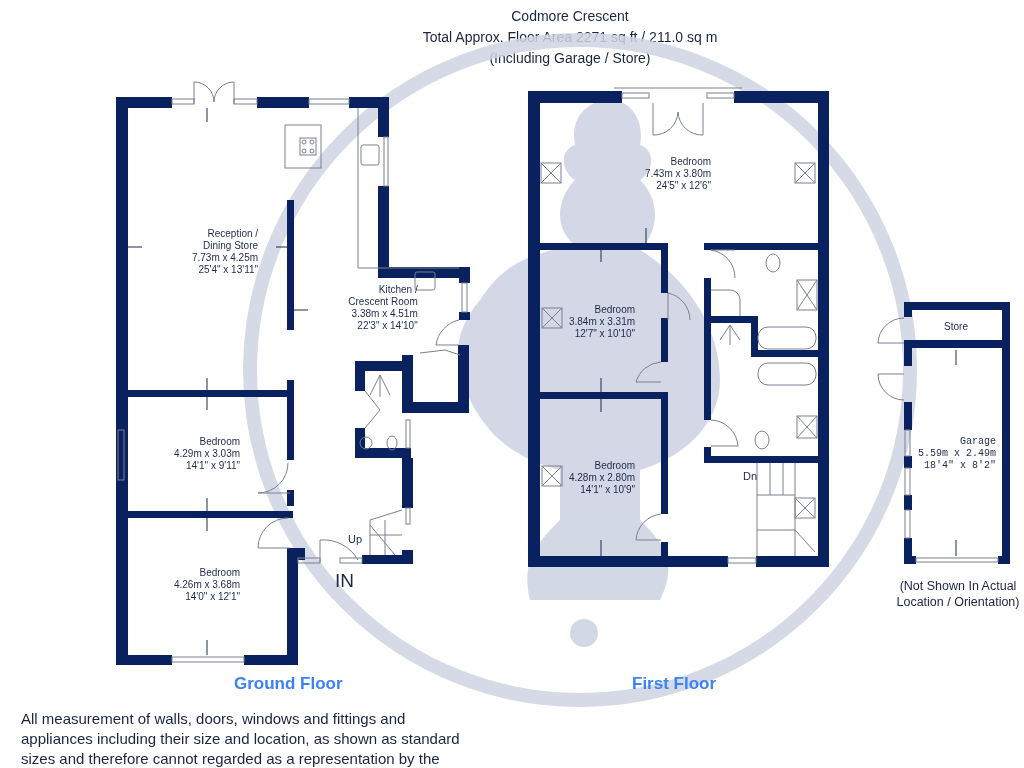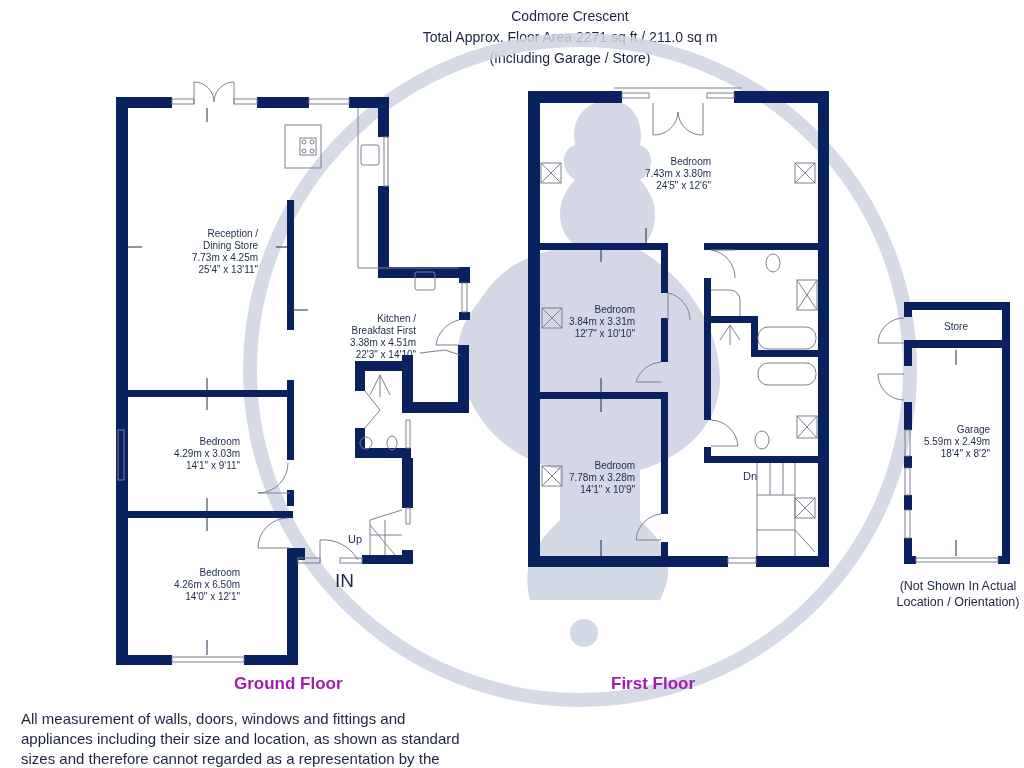--- a/index.html
+++ b/index.html
@@ -1,20 +1,20 @@
 <!DOCTYPE html>
 <html><head>
 <meta charset="utf-8">
 <style>
   html, body { margin: 0; padding: 0; background: #ffffff; }
   body { width: 1024px; height: 768px; position: relative; overflow: hidden; font-family: "Liberation Sans", sans-serif; color: #1c2a4a; }
   .header { position: absolute; top: 6px; left: 0; width: 1140px; text-align: center; font-size: 14px; line-height: 21px; color: #1c2540; }
   .header div { white-space: nowrap; }
   svg.plan { position: absolute; left: 0; top: 0; }
-  .floor-label { position: absolute; font-size: 17px; font-weight: bold; color: #a21caf; }
+  .floor-label { position: absolute; font-size: 17px; font-weight: bold; color: #3b82f6; }
   .disclaimer { position: absolute; left: 21px; top: 709px; font-size: 15px; line-height: 20px; color: #1c2540; width: 440px; }
   .note { position: absolute; left: 888px; top: 578px; font-size: 12.5px; line-height: 16px; text-align: center; color: #1c2540; width: 140px; }
   .room-label { position: absolute; font-size: 10px; line-height: 12px; text-align: right; color: #1c2a4a; white-space: nowrap; transform: translateX(-50%); }
   .small-label { position: absolute; font-size: 11px; color: #1c2a4a; }
 </style>
 </head>
 <body>
 
 <div class="header" style="left:0;width:1140px;">
   <div>Codmore Crescent</div>
@@ -221,60 +221,60 @@
       <path d="M956 540 L956 556"></path>
   </g>
 </svg>
 
 <div class="room-label" style="left:209px;top:228px;margin-left:16px;">
   <div>Reception /</div>
   <div>Dining Store</div>
   <div>7.73m x 4.25m</div>
   <div>25'4" x 13'11"</div>
 </div>
-<div class="room-label" style="left:383px;top:313px;">
+<div class="room-label" style="left:383px;top:284px;">
   <div>Kitchen /</div>
-  <div>Breakfast First</div>
+  <div>Crescent Room</div>
   <div>3.38m x 4.51m</div>
   <div>22'3" x 14'10"</div>
 </div>
 <div class="room-label" style="left:207px;top:436px;">
   <div>Bedroom</div>
   <div>4.29m x 3.03m</div>
   <div>14'1" x 9'11"</div>
 </div>
 <div class="room-label" style="left:207px;top:567px;">
   <div>Bedroom</div>
-  <div>4.26m x 6.50m</div>
+  <div>4.26m x 3.68m</div>
   <div>14'0" x 12'1"</div>
 </div>
 <div class="small-label" style="left:348px;top:533px;">Up</div>
 <div class="small-label" style="left:335px;top:570px;font-size:19px;">IN</div>
 
 <div class="room-label" style="left:678px;top:156px;">
   <div>Bedroom</div>
   <div>7.43m x 3.80m</div>
   <div>24'5" x 12'6"</div>
 </div>
 <div class="room-label" style="left:602px;top:304px;">
   <div>Bedroom</div>
   <div>3.84m x 3.31m</div>
   <div>12'7" x 10'10"</div>
 </div>
 <div class="room-label" style="left:602px;top:460px;">
   <div>Bedroom</div>
-  <div>7.78m x 3.28m</div>
+  <div>4.28m x 2.80m</div>
   <div>14'1" x 10'9"</div>
 </div>
 <div class="small-label" style="left:743px;top:470px;">Dn</div>
 
 <div class="room-label" style="left:956px;top:321px;">Store</div>
-<div class="room-label" style="left:957px;top:424px;">
+<div class="room-label" style="left:957px;top:436px;font-family:Liberation Mono, monospace;">
   <div>Garage</div>
   <div>5.59m x 2.49m</div>
   <div>18'4" x 8'2"</div>
 </div>
 <div class="note">(Not Shown In Actual Location / Orientation)</div>
 
 <div class="floor-label" style="left:234px;top:674px;">Ground Floor</div>
-<div class="floor-label" style="left:611px;top:674px;">First Floor</div>
+<div class="floor-label" style="left:632px;top:674px;">First Floor</div>
 
 <div class="disclaimer">All measurement of walls, doors, windows and fittings and appliances including their size and location, as shown as standard sizes and therefore cannot regarded as a representation by the seller.</div>
 
 </body></html>

